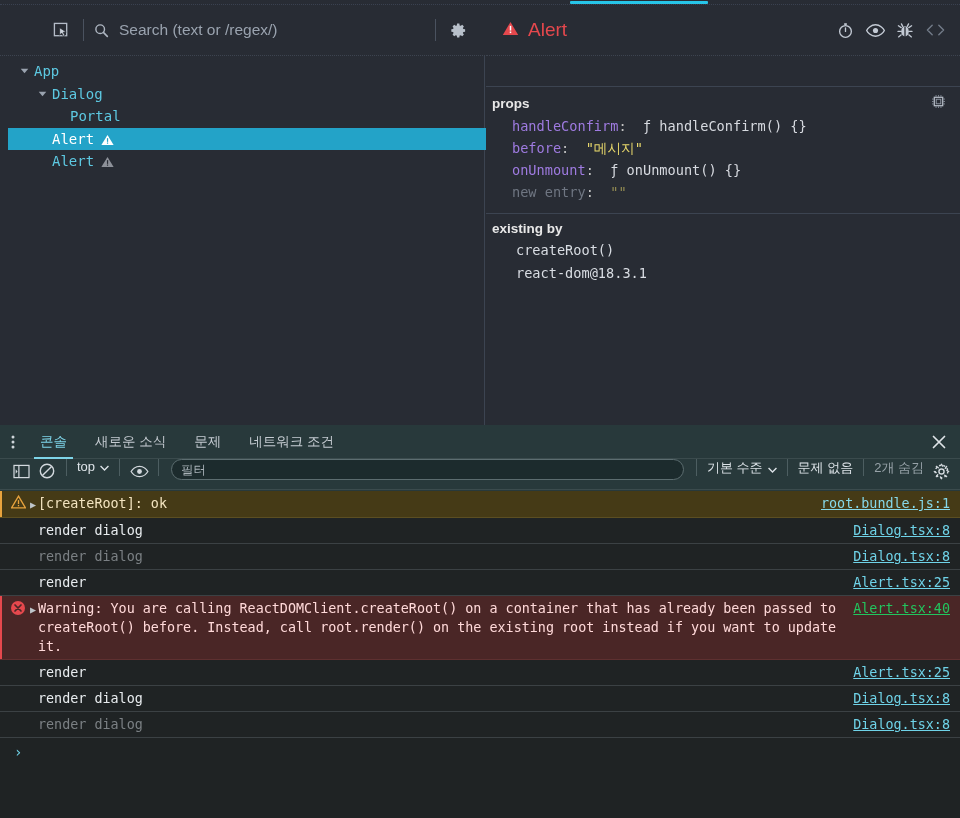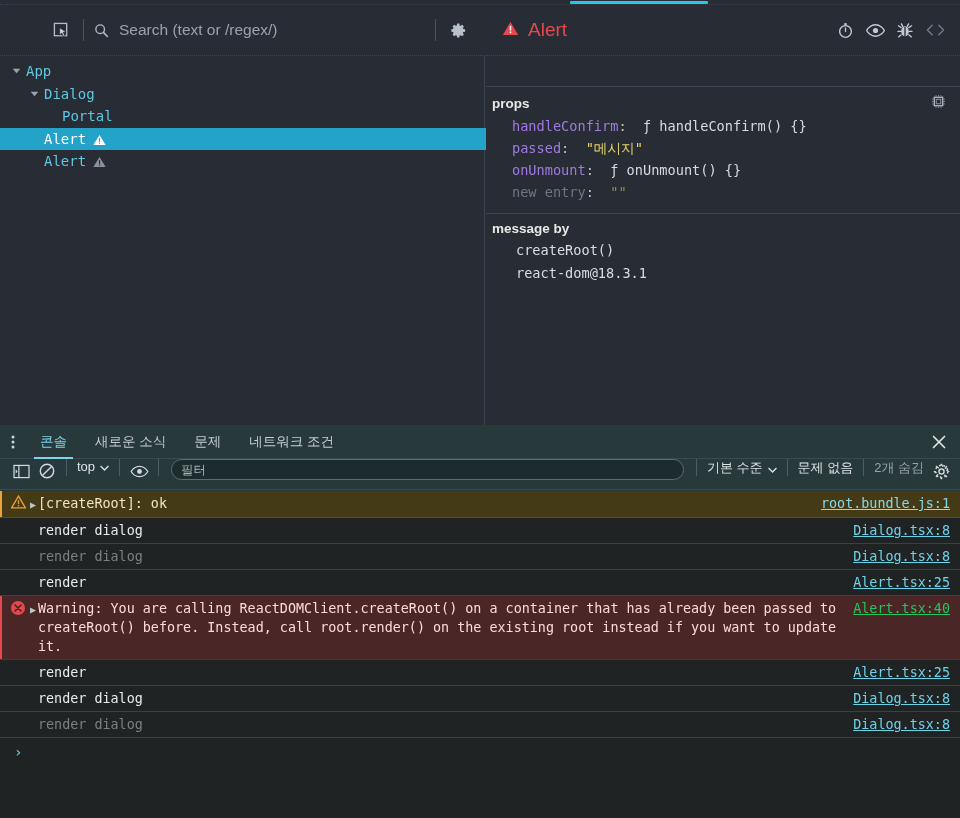--- a/index.html
+++ b/index.html
@@ -56,21 +56,21 @@
   #search-input {
     flex: 1 1 auto; background: transparent; border: none; outline: none;
     color: #e6e6e6; font-size: 15.5px;
     font-family: "Liberation Sans", sans-serif;
     min-width: 0;
   }
   #search-input::placeholder { color: #9aa3af; }
   #settings-btn { margin-right: 12px; }
 
   #tree-body {
-    position: absolute; left: 0; top: 51px; width: 534px; height: 369px;
+    position: absolute; left: 8px; top: 51px; width: 534px; height: 369px;
     overflow: hidden; padding-top: 4px;
   }
   .tree-row {
     height: 22.5px; display: flex; align-items: center;
     font-family: "DejaVu Sans Mono", monospace;
     font-size: 14px; color: #5dc9e2; white-space: nowrap;
   }
   .tree-row.selected { background: #23a3c8; }
   .tree-row.selected .tree-label { color: #ffffff; }
   .tree-arrow {
@@ -369,29 +369,29 @@
         <span>
           <svg width="15" height="15" viewBox="0 0 16 16">
             <rect x="3.5" y="3.5" width="9" height="9" fill="none" stroke="#b9c0ca" stroke-width="1.3"></rect>
             <rect x="5.6" y="5.6" width="4.8" height="4.8" fill="none" stroke="#8e96a2" stroke-width="1"></rect>
             <path d="M1.2 5.4h1.6M1.2 8h1.6M1.2 10.6h1.6M13.2 5.4h1.6M13.2 8h1.6M13.2 10.6h1.6M5.4 13.2v1.6M8 13.2v1.6M10.6 13.2v1.6M5.4 1.2v1.6M8 1.2v1.6M10.6 1.2v1.6" stroke="#8e96a2" stroke-width="1"></path>
           </svg>
         </span>
       </div>
       <div id="props-rows">
           <div class="prop-row"><span class="pk">handleConfirm</span><span class="colon">:&nbsp;</span><span class="pv-fn"> ƒ handleConfirm() {}</span></div>
-          <div class="prop-row"><span class="pk">passed</span><span class="colon">:&nbsp;</span><span class="pv-str"> "메시지"</span></div>
+          <div class="prop-row"><span class="pk">before</span><span class="colon">:&nbsp;</span><span class="pv-str"> "메시지"</span></div>
           <div class="prop-row"><span class="pk">onUnmount</span><span class="colon">:&nbsp;</span><span class="pv-fn"> ƒ onUnmount() {}</span></div>
           <div class="prop-row"><span class="pk dim">new entry</span><span class="colon">:&nbsp;</span><span class="pv-str" style="opacity: 0.55;"> ""</span></div>
         </div>
     </div>
 
     <div class="section" style="border-bottom:none">
       <div class="section-title">
-        <span>message by</span>
+        <span>existing by</span>
       </div>
       <div id="renderedby-rows">
           <div class="rb-row">createRoot()</div>
           <div class="rb-row">react-dom@18.3.1</div>
         </div>
     </div>
   </div>
 </div>
 
 <div id="drawer">

